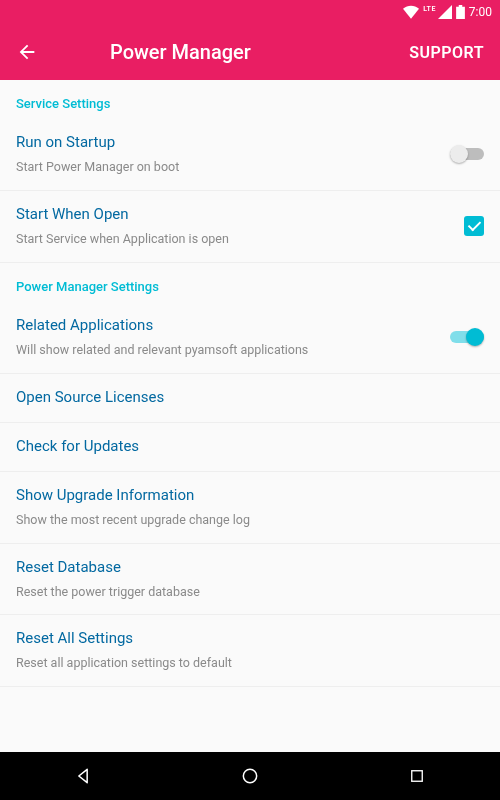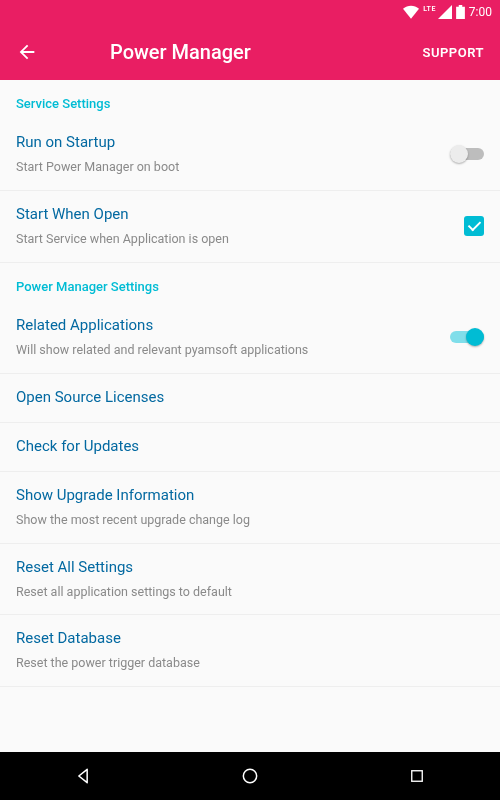--- a/index.html
+++ b/index.html
@@ -23,21 +23,21 @@
     height: 56px;
     background: #e91e63;
     display: flex;
     align-items: center;
     padding: 0 16px;
     color: #fff;
     gap: 48px;
   }
   .app-bar .back { margin-right: 24px; display:flex; align-items:center; cursor:pointer;}
   .app-bar .title { font-size: 20px; font-weight: 500; flex: 1; }
-  .app-bar .support { font-size: 13px; font-weight: 600; letter-spacing: 0.5px; cursor:pointer;}
+  .app-bar .support { font-size: 16px; font-weight: 600; letter-spacing: 0.5px; cursor:pointer;}
   
   .content {
     height: calc(800px - 24px - 56px - 48px);
     overflow-y: auto;
     background: #fafafa;
   }
   
   .section-header {
     padding: 16px 16px 8px;
     font-size: 13px;
@@ -169,29 +169,29 @@
 
   <div class="setting-row">
     <div class="texts">
       <div class="primary">Show Upgrade Information</div>
       <div class="secondary">Show the most recent upgrade change log</div>
     </div>
   </div>
 
   <div class="setting-row">
     <div class="texts">
+      <div class="primary">Reset Database</div>
+      <div class="secondary">Reset the power trigger database</div>
+    </div>
+  </div>
+
+  <div class="setting-row">
+    <div class="texts">
       <div class="primary">Reset All Settings</div>
       <div class="secondary">Reset all application settings to default</div>
-    </div>
-  </div>
-
-  <div class="setting-row">
-    <div class="texts">
-      <div class="primary">Reset Database</div>
-      <div class="secondary">Reset the power trigger database</div>
     </div>
   </div>
 
 </div>
 
 <div class="nav-bar">
   <div class="nav-btn">
     <svg width="20" height="20" viewBox="0 0 24 24">
         <path d="M17 4 L7 12 L17 20 Z" stroke-linejoin="round"></path>
       </svg>

